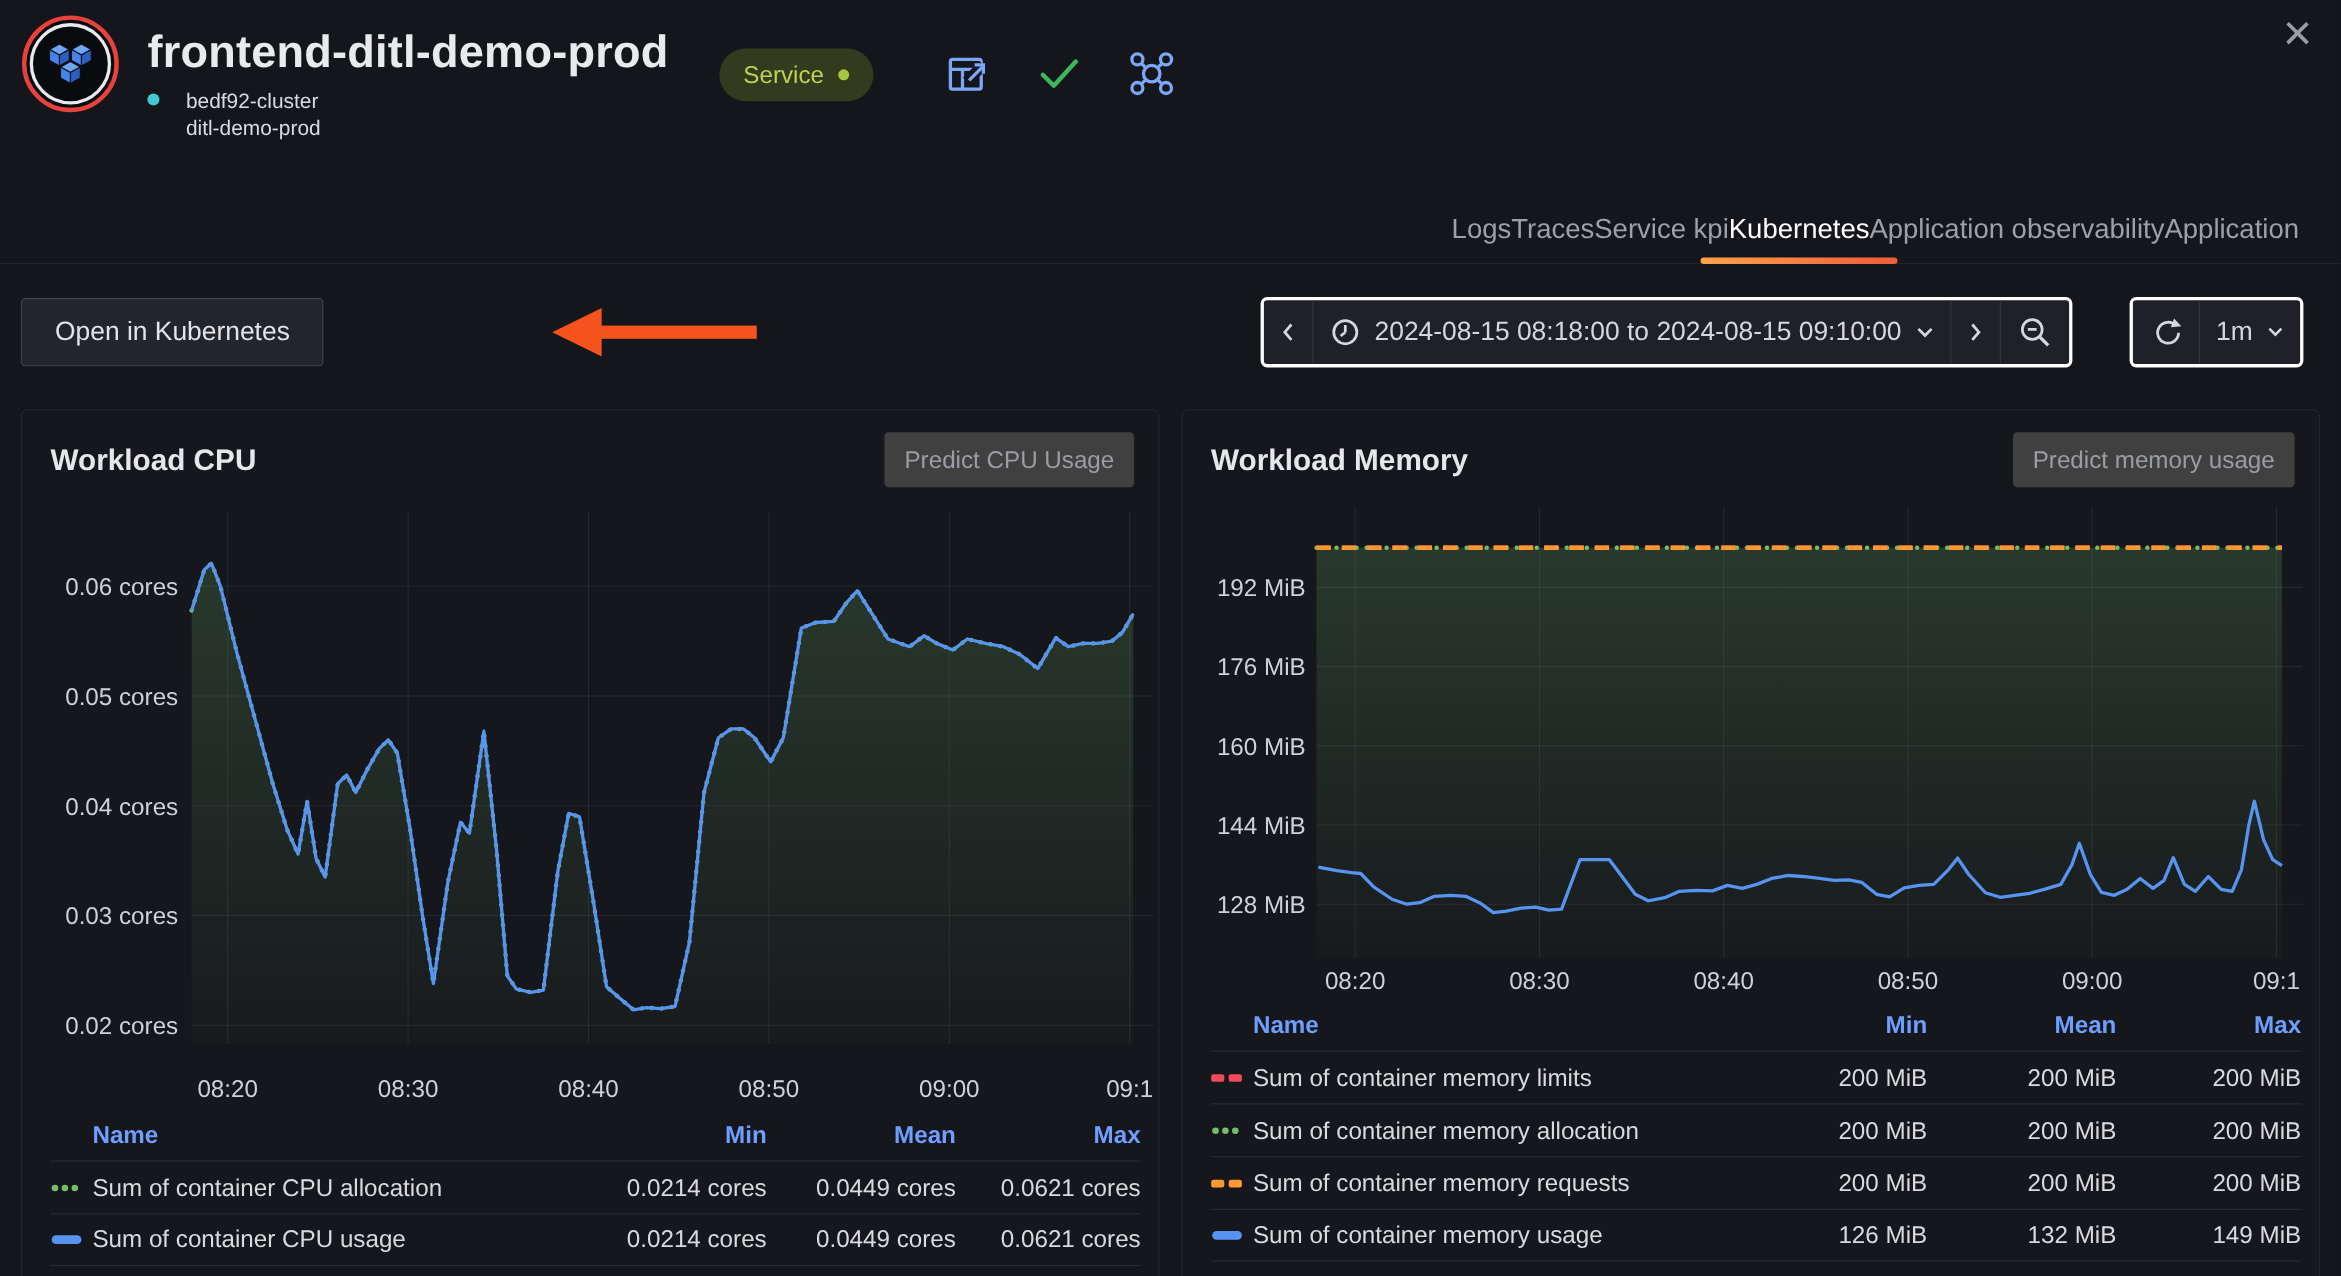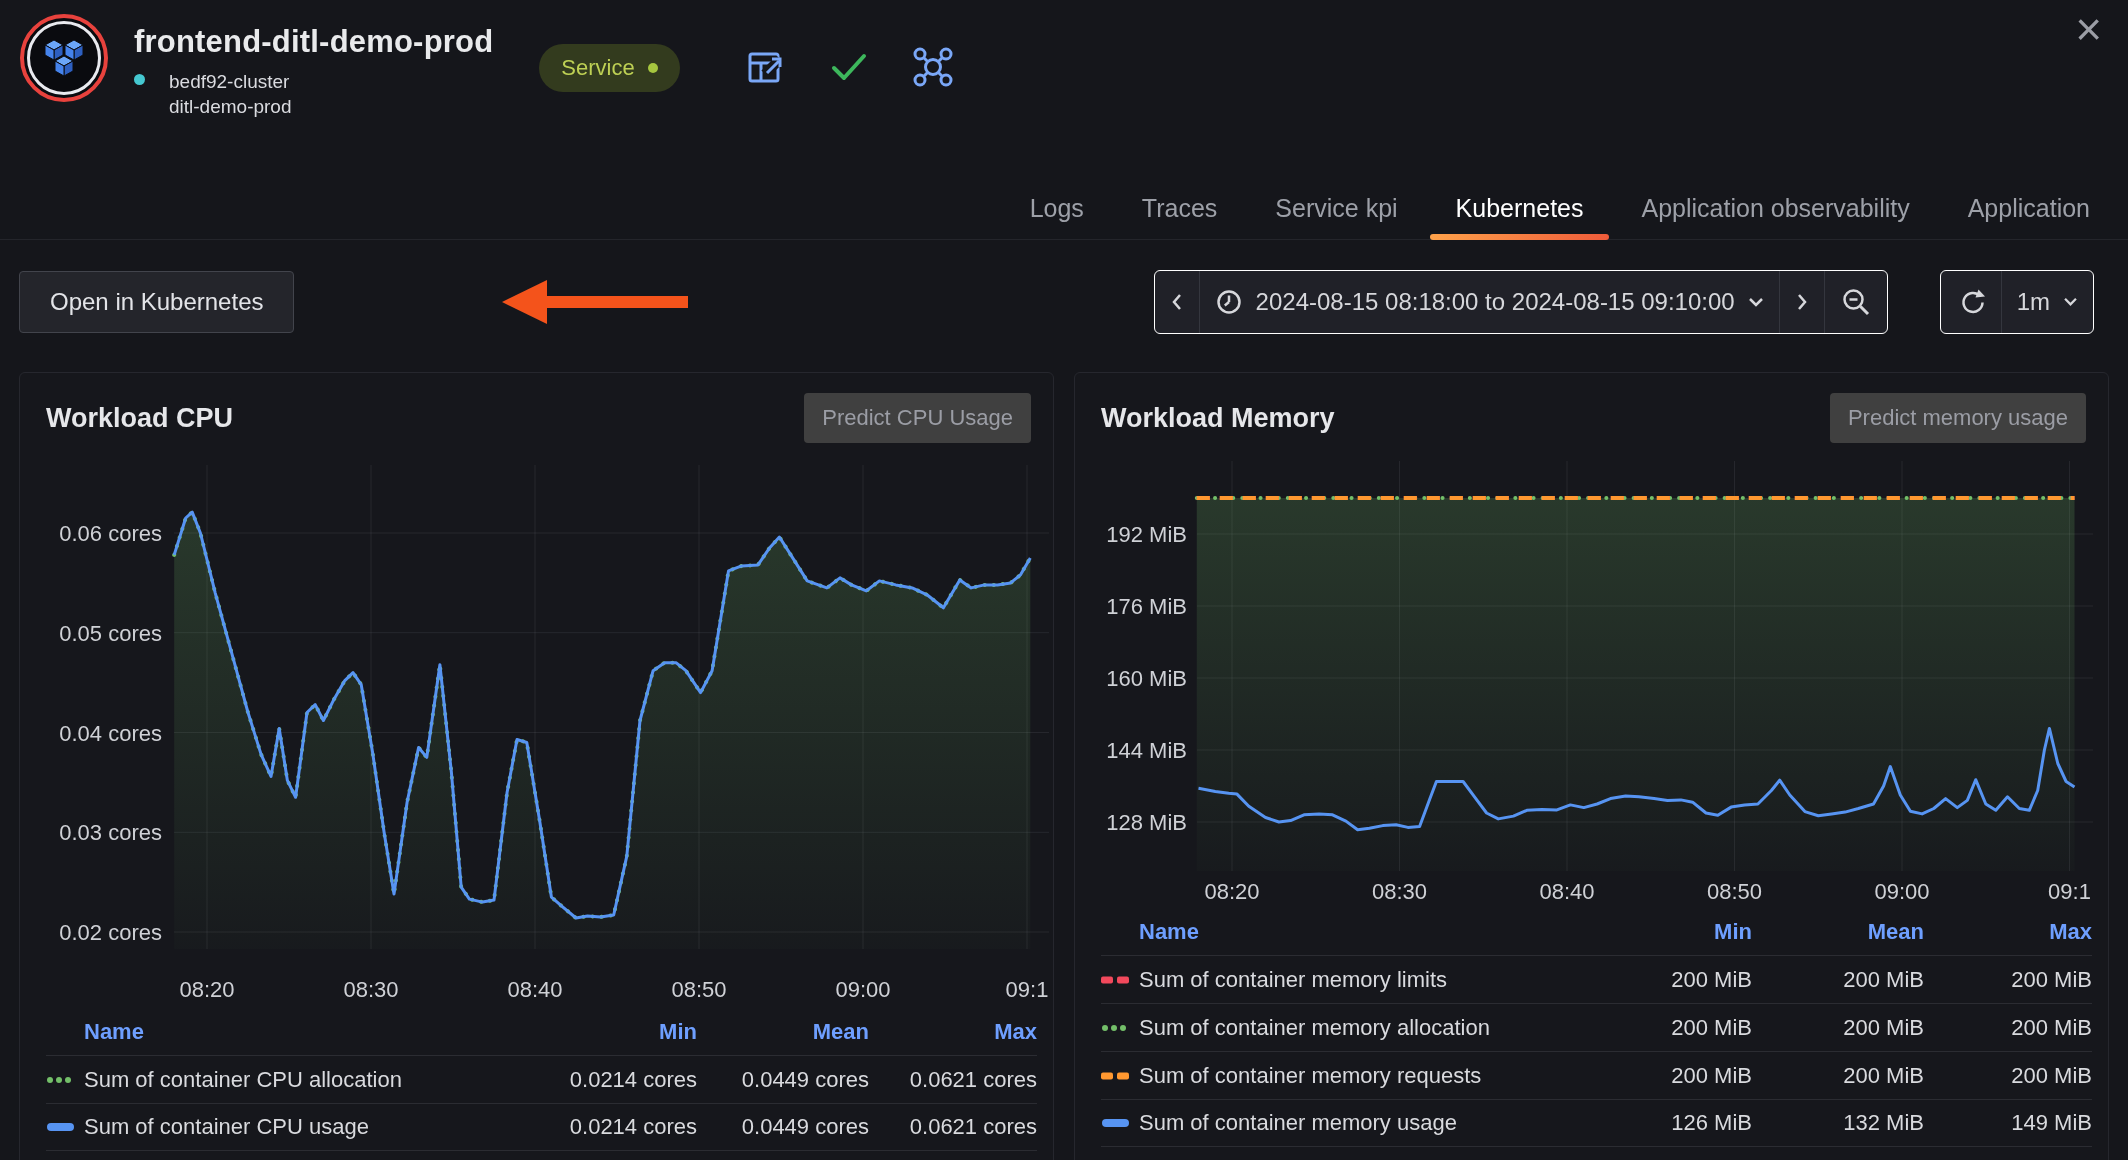--- a/index.html
+++ b/index.html
@@ -4,42 +4,42 @@
 <style>
   html,body{margin:0;padding:0;background:#15161b;overflow:hidden}
   body{width:2128px;height:1160px;font-family:"Liberation Sans",sans-serif;color:#d9dade;position:relative}
   *{box-sizing:border-box}
 
   
   .header{height:150px;position:relative;display:flex;padding:14px 0 0 20px}
   .logo{width:88px;height:88px;border-radius:50%;border:4px solid #e8423d;background:#0a0b0f;display:grid;place-items:center;flex:none}
   .logo-inner{width:74px;height:74px;border-radius:50%;border:3px solid #e9eaef;background:#0a0b0f;display:grid;place-items:center}
   .title-block{margin-left:26px;padding-top:10px}
-  .page-title{font-size:31px;font-weight:bold;color:#e9eaec;letter-spacing:.2px}
+  .page-title{font-size:41px;font-weight:bold;color:#e9eaec;letter-spacing:.2px}
   .subtitle{margin-top:9px;display:flex;gap:24px}
   .subtitle-dot{width:11px;height:11px;border-radius:50%;background:#45c8d1;margin-top:5px;flex:none}
   .subtitle-lines{font-size:19px;color:#dadbe0;line-height:1.32}
   .service-badge{margin:30px 0 0 46px;height:48px;padding:0 22px;display:flex;align-items:center;background:#333b1e;border-radius:24px;align-self:flex-start}
   .service-badge-label{color:#bed054;font-size:22px}
   .badge-dot{width:10px;height:10px;border-radius:50%;background:#a6c63f;margin-left:13px}
   .header-icons{margin:32px 0 0 66px;display:flex;gap:44px;align-items:center;align-self:flex-start}
   .close-btn{position:absolute;top:6px;right:26px;font-size:46px;font-weight:300;color:#9b9da5;line-height:1;cursor:pointer}
 
   
-  .tabs-bar{height:90px;display:flex;justify-content:flex-end;align-items:flex-end;gap:58px;padding:0 38px 16px 0;border-bottom:1px solid #24252b}
+  .tabs-bar{height:90px;display:flex;justify-content:flex-end;align-items:flex-end;padding:0 38px 16px 0;border-bottom:1px solid #24252b}
   .tab{font-size:25px;color:#9da0a8;position:relative;cursor:pointer;white-space:nowrap}
   .tab.active{color:#ffffff;font-weight:500}
   .tab.active::after{content:"";position:absolute;left:-26px;right:-26px;bottom:-17px;height:6px;border-radius:3px;background:linear-gradient(90deg,#ffa24a,#ef5b3a)}
 
   
   .toolbar{margin-top:30px;padding:0 34px 0 19px;display:flex;align-items:center;height:64px;position:relative}
   .open-btn{height:62px;padding:0 30px;background:#24252b;border:1px solid #42444c;border-radius:4px;color:#e3e4e8;font-size:24px;cursor:pointer;font-family:inherit}
   .arrow-svg{position:absolute;left:500px;top:5px}
   .toolbar-spacer{flex:1}
-  .tp-group{display:flex;align-items:stretch;height:64px;background:#202128;border:1px solid #ffffff;border-radius:6px;overflow:hidden}
+  .tp-group{display:flex;align-items:stretch;height:64px;background:#202128;border:3px solid #ffffff;border-radius:6px;overflow:hidden}
   .tp-seg{display:flex;align-items:center;justify-content:center;padding:0 15px;color:#d6d7db;font-size:24px;gap:13px;cursor:pointer;border-left:1px solid #34363e;white-space:nowrap}
   .tp-seg:first-child{border-left:none}
   .refresh-group{margin-left:52px}
 
   
   .panels{display:flex;gap:20px;margin-top:38px;padding:0 19px}
   .panel{flex:1;background:#16171c;border:1px solid #26272e;border-radius:6px;height:940px;overflow:hidden}
   .panel-head{height:76px;display:flex;align-items:center;justify-content:space-between;padding:14px 22px 0 26px}
   .panel-title{font-size:27px;font-weight:bold;color:#e6e7ea}
   .predict-btn{background:#404040;border:none;border-radius:4px;color:#9b9da5;font-size:22px;padding:12px 18px;cursor:pointer;font-family:inherit}

